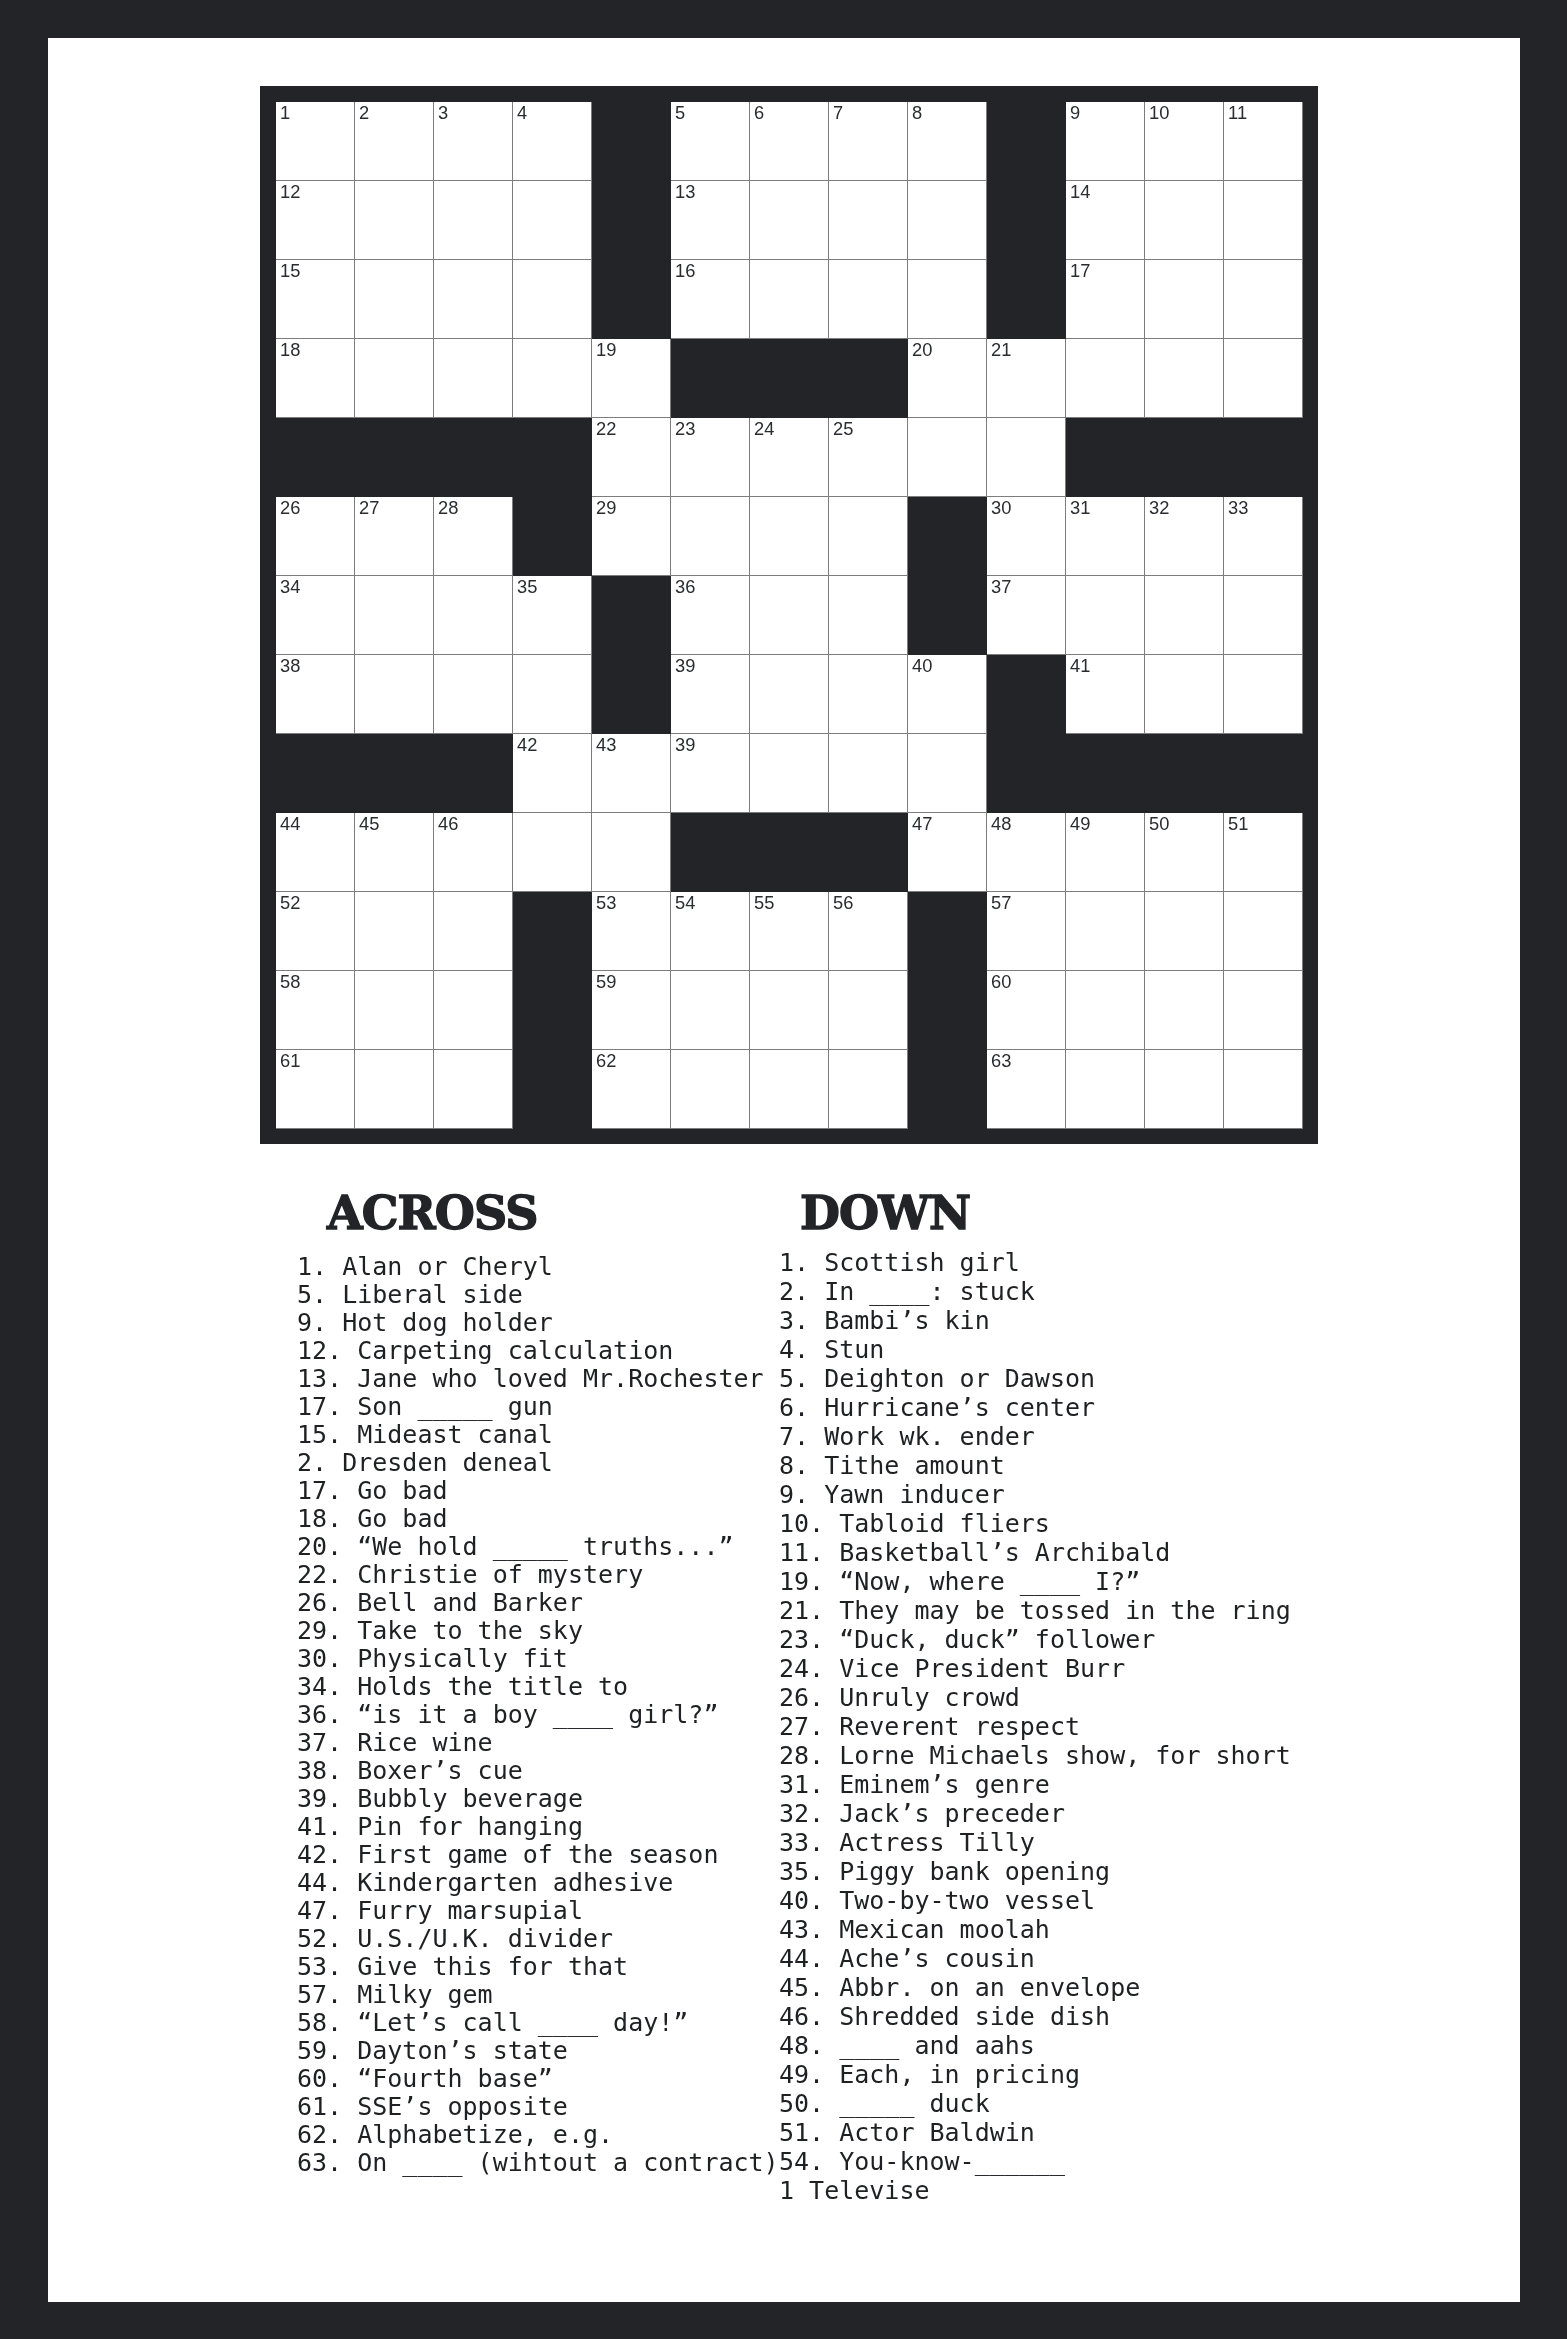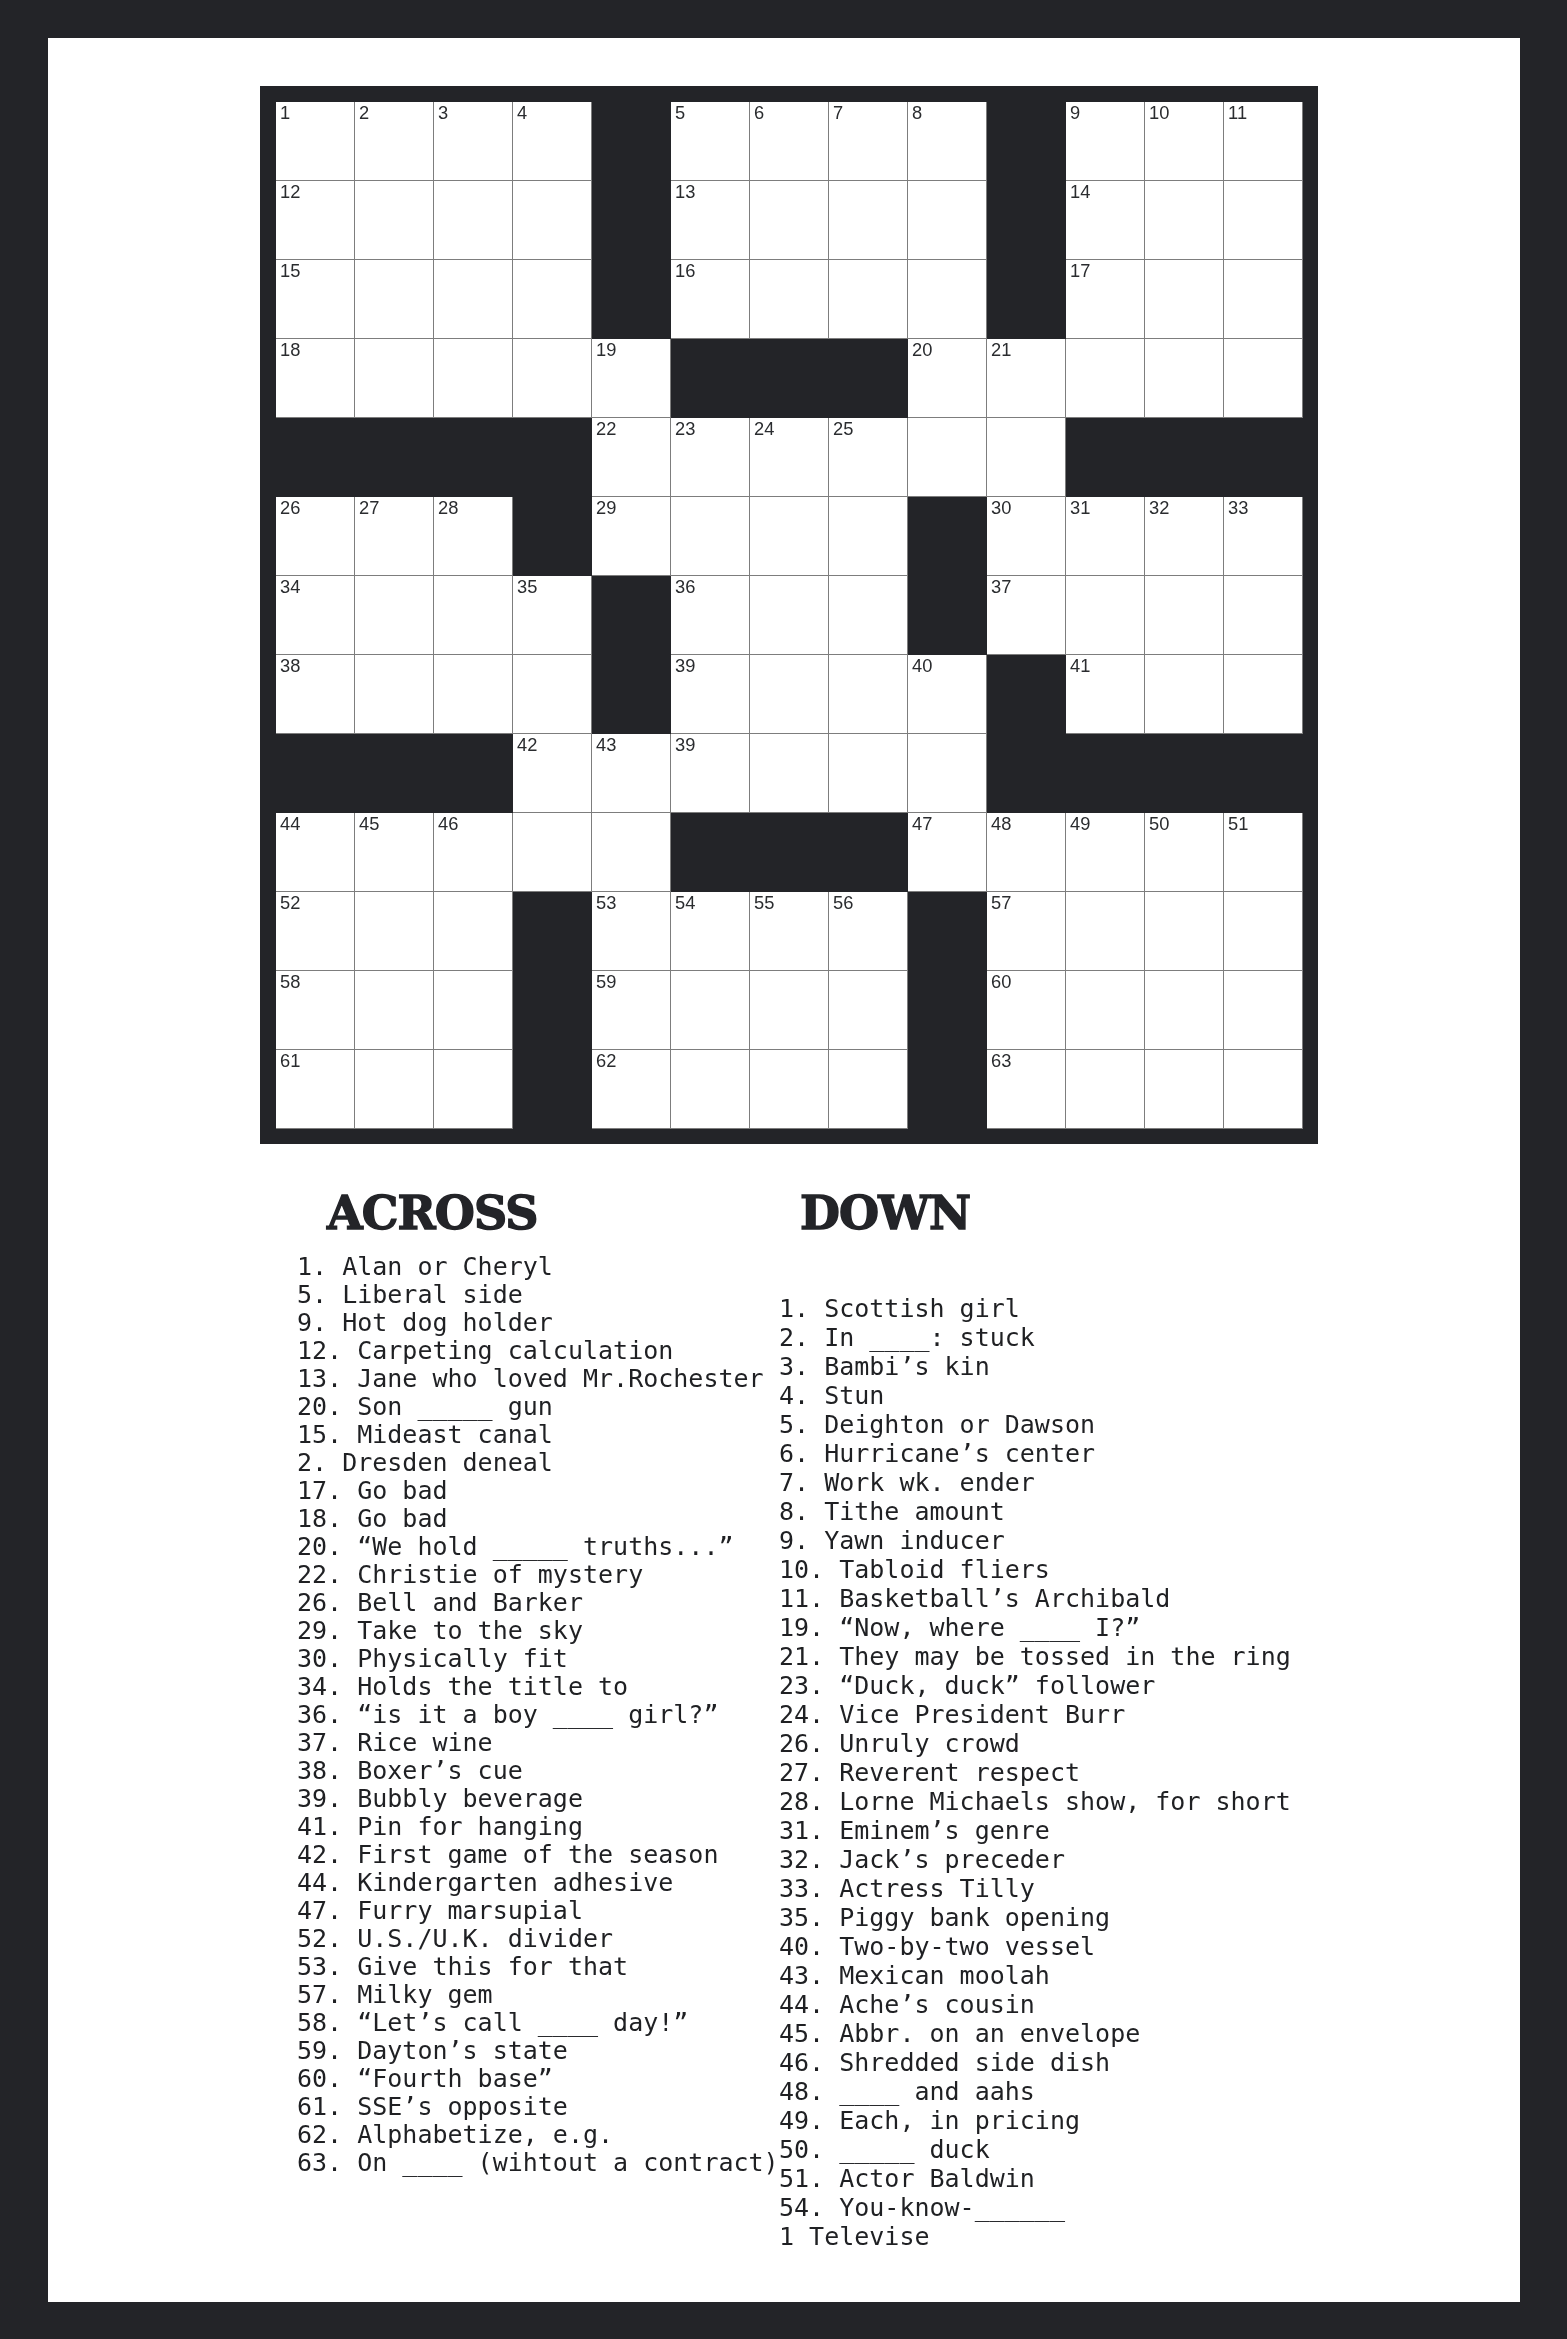--- a/index.html
+++ b/index.html
@@ -55,21 +55,21 @@
     color:var(--ink,#232428);
     margin-left:27px;
     -webkit-text-stroke:1.4px var(--ink,#232428);
   }
   #across-heading { left:252px; top:1148px; }
   #down-heading   { left:725px; top:1148px; }
 
   ul.clues { list-style:none; position:absolute; color:var(--text,#1f2023); }
   ul.clues li { white-space:pre; }
   #across-list { left:249px; top:1215px; font-size:25px; line-height:28px; }
-  #down-list   { left:731px; top:1256px; font-size:25px; line-height:29px; }
+  #down-list   { left:731px; top:1210px; font-size:25px; line-height:29px; }
 </style>
 </head>
 <body>
 
 <div class="sheet">
 
   <div class="grid-frame">
     <div class="grid" id="grid">
         <div class="cell">
           <span class="num">1</span>
@@ -374,21 +374,21 @@
   <h2 class="heading" id="across-heading">ACROSS</h2>
 
   <h2 class="heading" id="down-heading">DOWN</h2>
 
   <ul class="clues" id="across-list">
       <li>1. Alan or Cheryl</li>
       <li>5. Liberal side</li>
       <li>9. Hot dog holder</li>
       <li>12. Carpeting calculation</li>
       <li>13. Jane who loved Mr.Rochester</li>
-      <li>20. Son _____ gun</li>
+      <li>17. Son _____ gun</li>
       <li>15. Mideast canal</li>
       <li>2. Dresden deneal</li>
       <li>17. Go bad</li>
       <li>18. Go bad</li>
       <li>20. “We hold _____ truths...”</li>
       <li>22. Christie of mystery</li>
       <li>26. Bell and Barker</li>
       <li>29. Take to the sky</li>
       <li>30. Physically fit</li>
       <li>34. Holds the title to</li>

